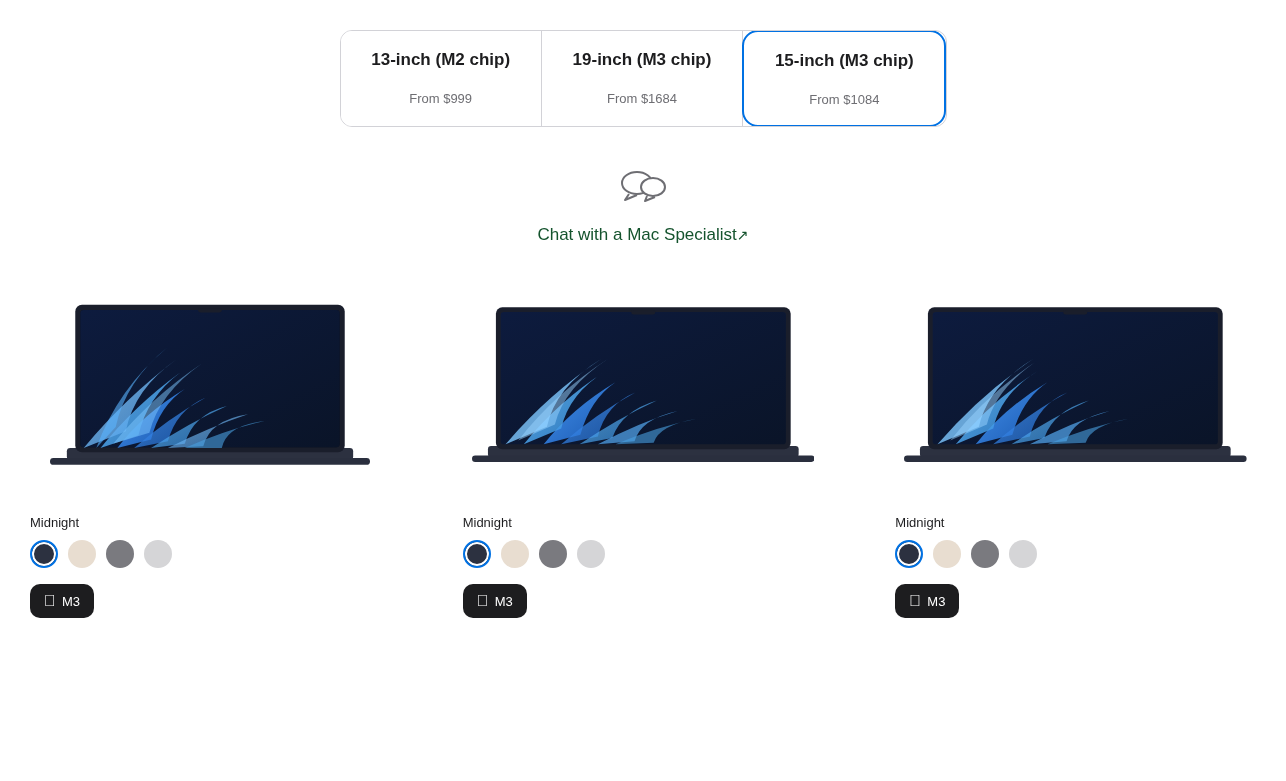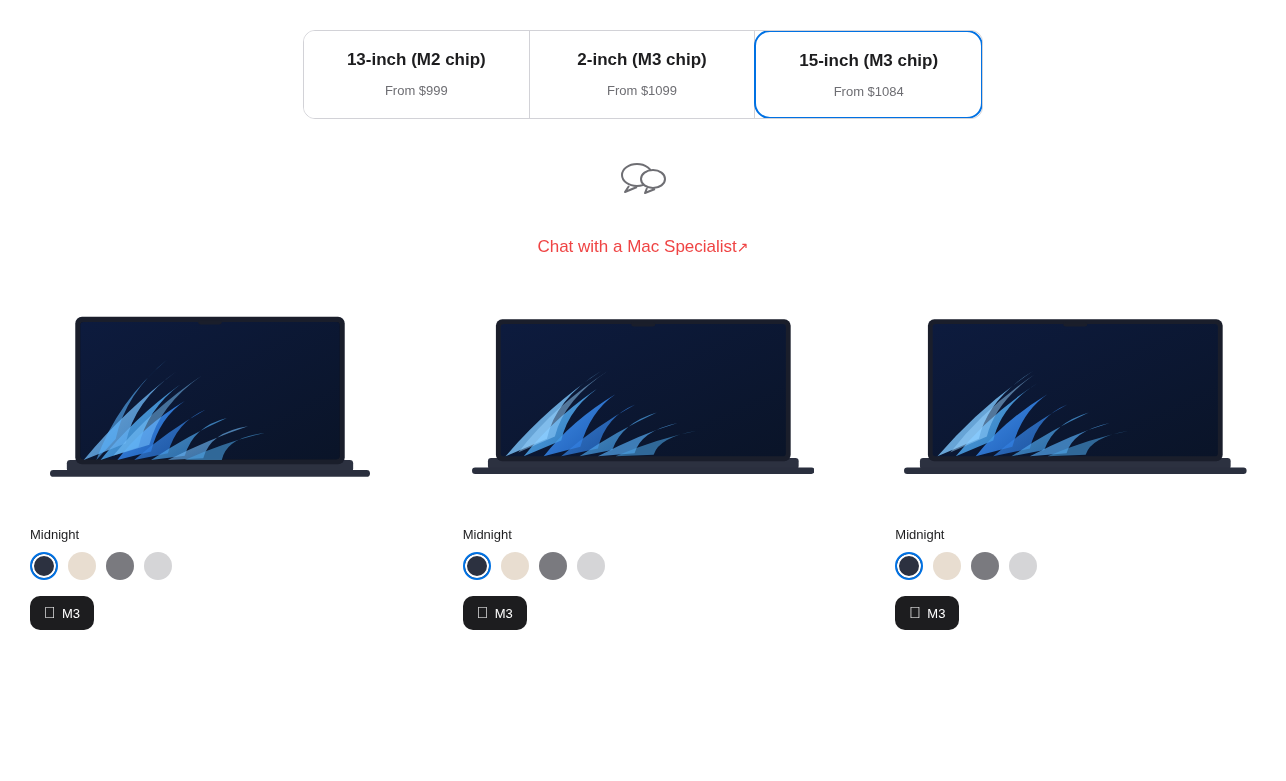--- a/index.html
+++ b/index.html
@@ -8,21 +8,21 @@
       background: #fff;
       color: #1d1d1f;
       overflow-x: hidden;
     }
 
     
     .tab-selector {
       display: flex;
       justify-content: center;
       margin: 30px auto 0;
-      width: 680px;
+      width: 607px;
       border: 1px solid #d2d2d7;
       border-radius: 12px;
       overflow: hidden;
     }
     .tab-item {
       flex: 1;
       padding: 18px 20px;
       text-align: center;
       cursor: pointer;
       border-right: 1px solid #d2d2d7;
@@ -39,21 +39,21 @@
     }
     .tab-title {
       font-size: 17px;
       font-weight: 600;
       color: #1d1d1f;
       line-height: 1.3;
     }
     .tab-price {
       font-size: 13px;
       color: #6e6e73;
-      margin-top: 12px;
+      margin-top: 20px;
     }
 
     
     .chat-section {
       text-align: center;
       margin: 40px auto 30px;
     }
     .chat-icon {
       font-size: 32px;
       color: #6e6e73;
@@ -61,25 +61,24 @@
       display: block;
     }
     .chat-question {
       font-size: 19px;
       font-weight: 500;
       color: #1d1d1f;
       margin-bottom: 6px;
     }
     .chat-link {
       font-size: 17px;
-      color: #ef4444;
+      color: #14532d;
       text-decoration: none;
       display: inline-flex;
       align-items: center;
-      margin-top: 20px;
     }
     .chat-link-arrow {
       font-size: 14px;
     }
 
     
     .products-row {
       display: flex;
       align-items: flex-start;
       gap: 12px;
@@ -166,22 +165,22 @@
   </style>
 </head>
 <body>
 
 <div class="tab-selector">
   <div class="tab-item">
     <div class="tab-title">13-inch (M2 chip)</div>
     <div class="tab-price">From $999</div>
   </div>
   <div class="tab-item">
-    <div class="tab-title">2-inch (M3 chip)</div>
-    <div class="tab-price">From $1099</div>
+    <div class="tab-title">19-inch (M3 chip)</div>
+    <div class="tab-price">From $1684</div>
   </div>
   <div class="tab-item active">
     <div class="tab-title">15-inch (M3 chip)</div>
     <div class="tab-price">From $1084</div>
   </div>
 </div>
 
 <div class="chat-section">
   <span class="chat-icon">
     <svg width="48" height="40" viewBox="0 0 48 40" fill="none" xmlns="http://www.w3.org/2000/svg">

